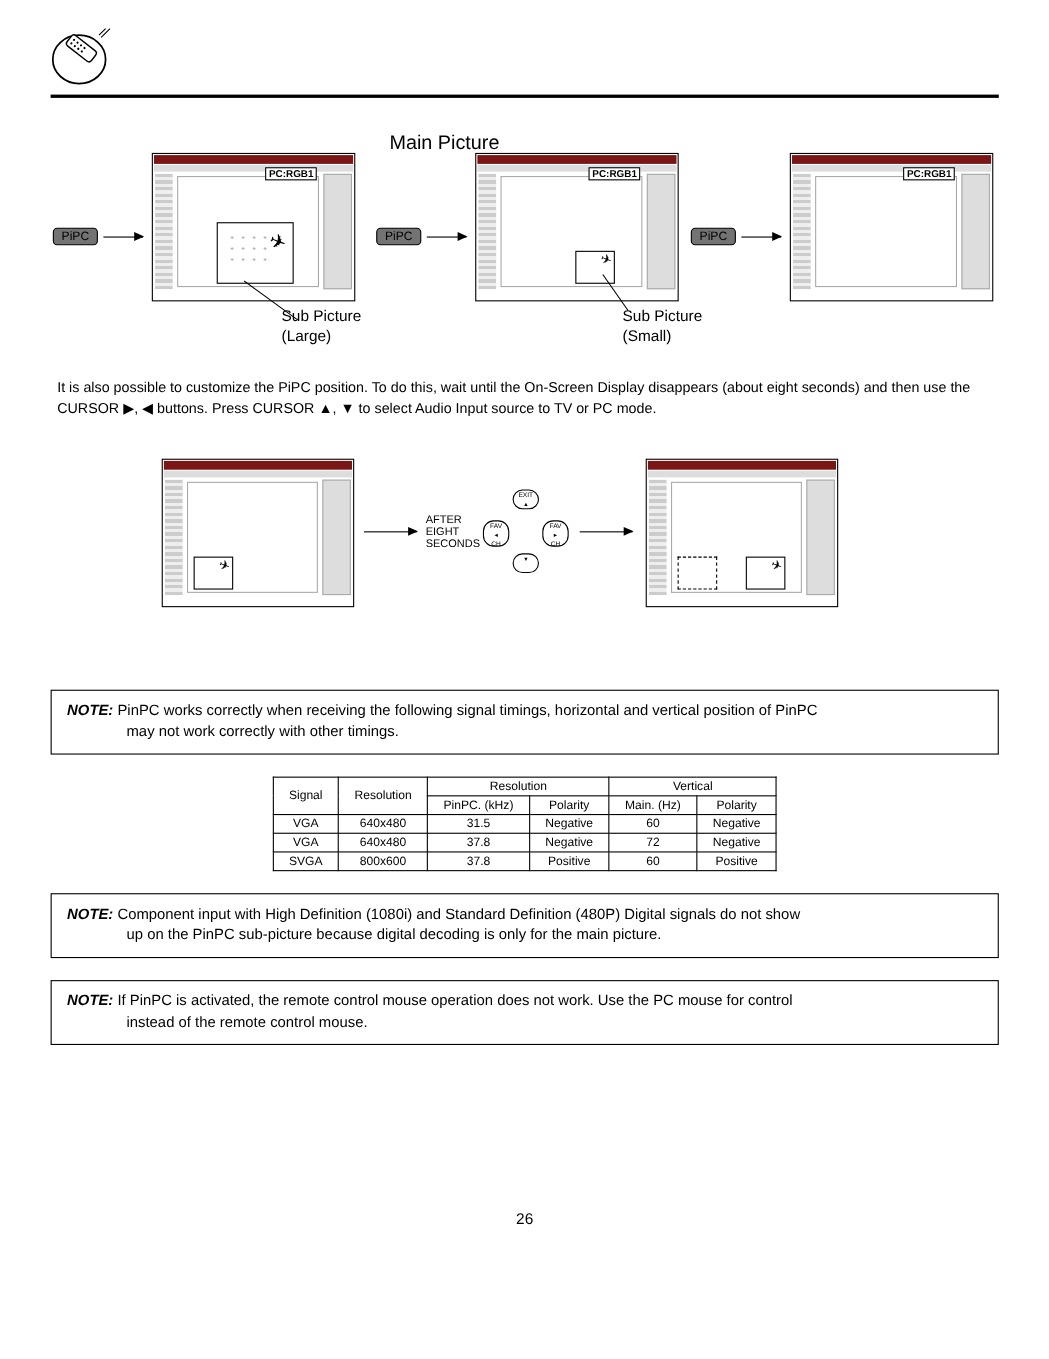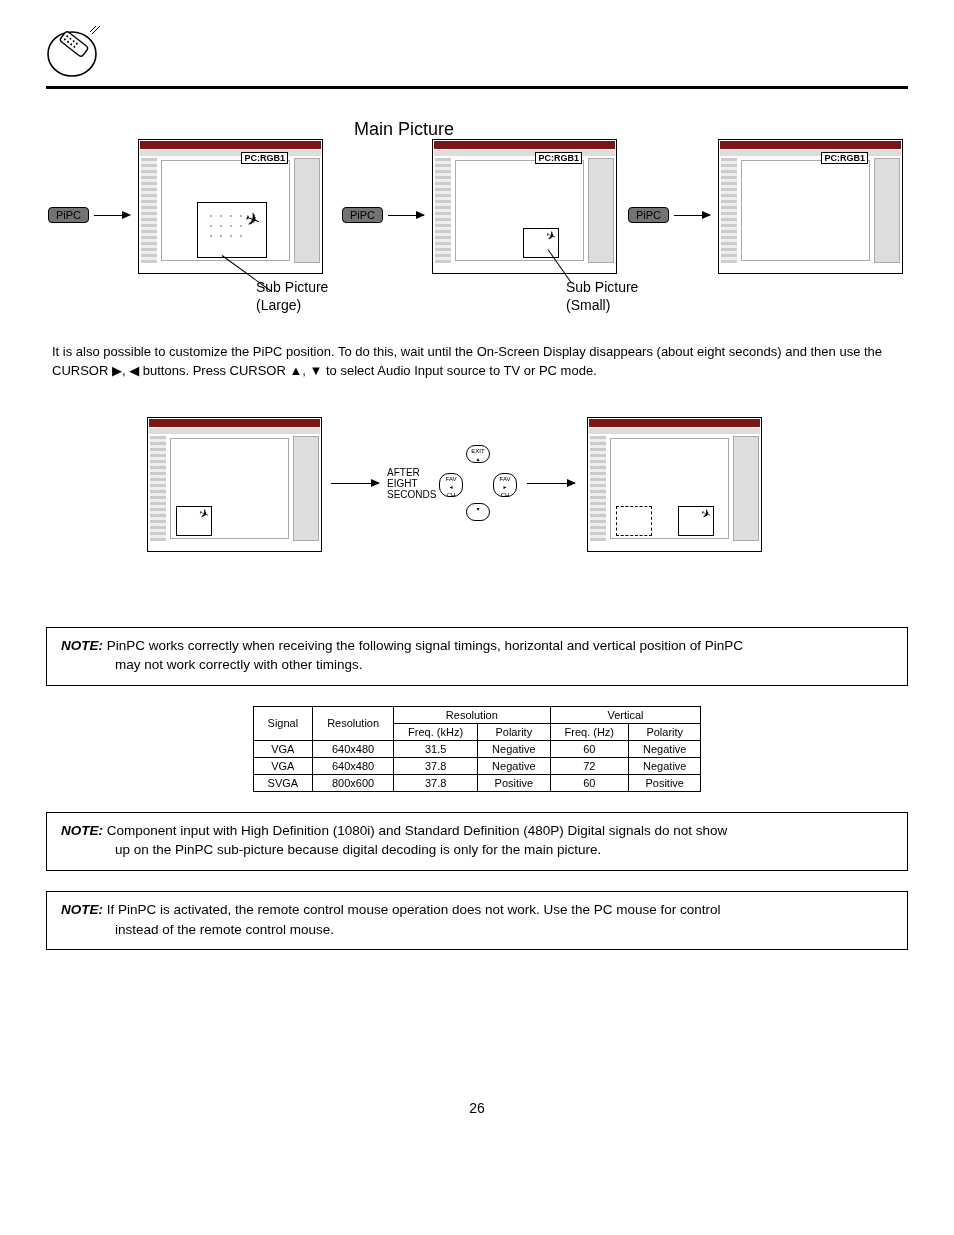--- a/index.html
+++ b/index.html
@@ -254,23 +254,23 @@
 
 <table class="signal">
   <tbody>
       <tr>
     <th rowspan="2">Signal</th>
     <th rowspan="2">Resolution</th>
     <th colspan="2">Resolution</th>
     <th colspan="2">Vertical</th>
   </tr>
   <tr>
-    <th>Freq. (kHz)</th>
+    <th>PinPC. (kHz)</th>
     <th>Polarity</th>
-    <th>Freq. (Hz)</th>
+    <th>Main. (Hz)</th>
     <th>Polarity</th>
   </tr>
   <tr>
     <td>VGA</td>
     <td>640x480</td>
     <td>31.5</td>
     <td>Negative</td>
     <td>60</td>
     <td>Negative</td>
   </tr>

